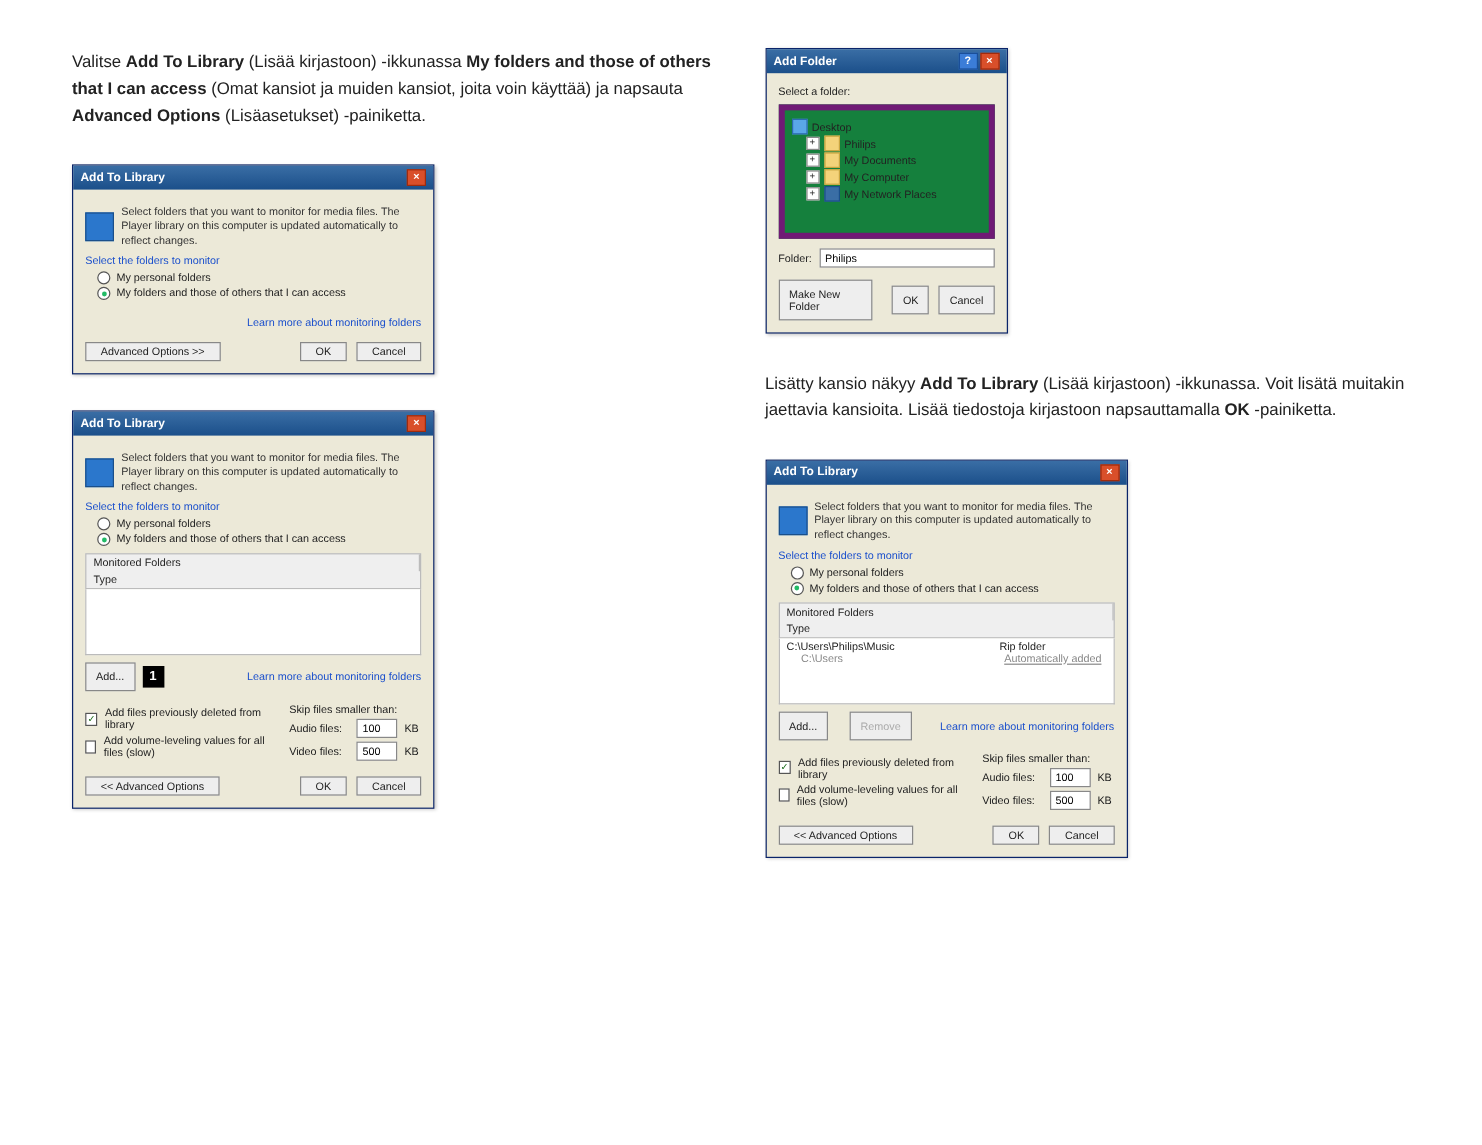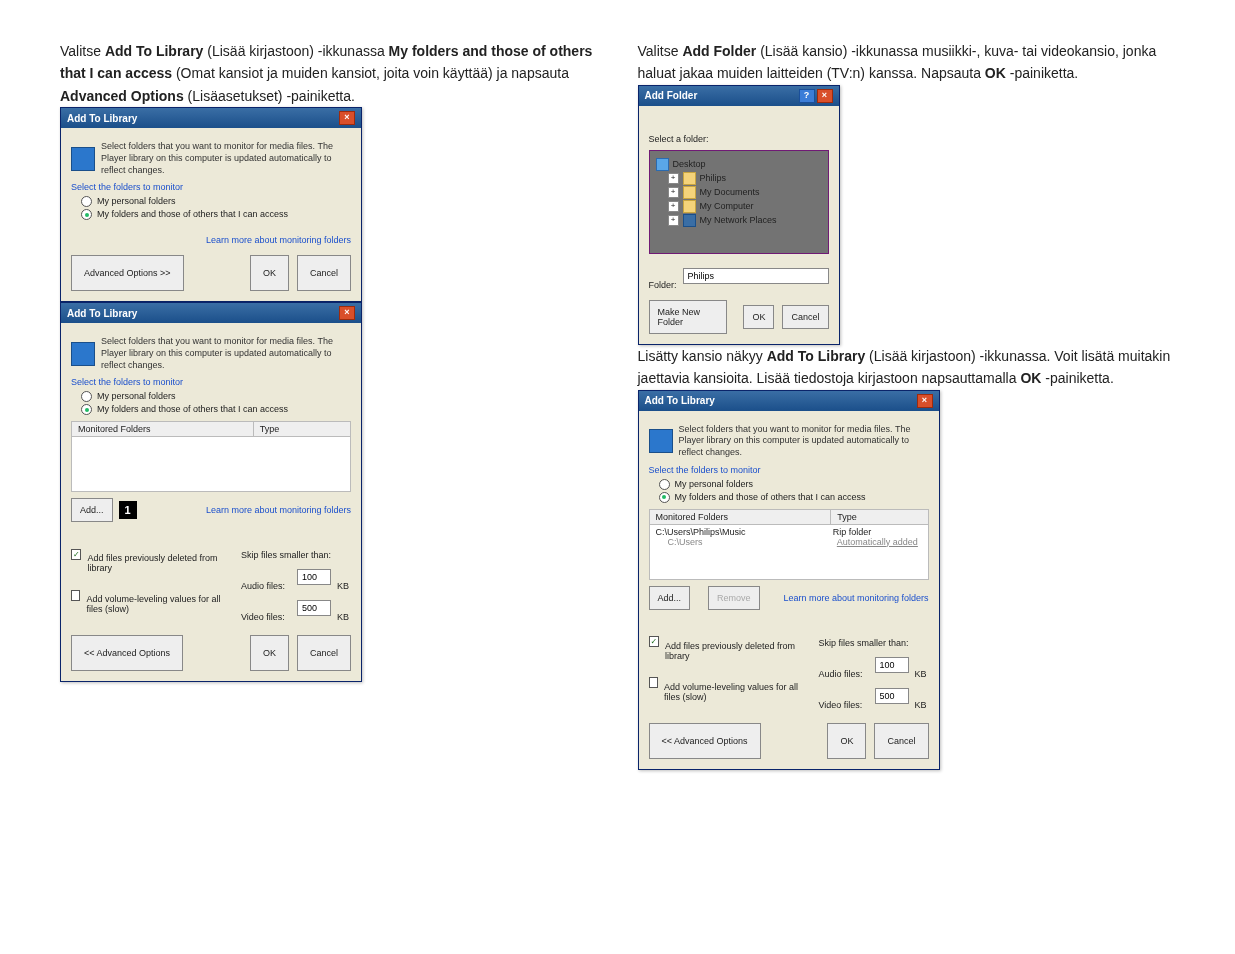--- a/index.html
+++ b/index.html
@@ -13,20 +13,21 @@
     box-sizing: border-box;
   }
   .columns {
     display: flex;
     gap: 40px;
   }
   .col {
     flex: 1;
     display: flex;
     flex-direction: column;
+    gap: 30px;
   }
   .block-text {
     line-height: 1.6;
   }
   .block-text .b { font-weight: 700; }
 
   
   .dialog {
     border: 1px solid #0a246a;
     background: #ece9d8;
@@ -66,47 +67,47 @@
     flex: none;
   }
   .hint { color:#333; font-size:9px; line-height:1.3; }
   .link { color:#1a4fcc; font-size:9px; cursor:pointer; }
   .radio-row { display:flex; align-items:flex-start; gap:5px; font-size:9px; margin:2px 0 2px 10px;}
   .radio { width:9px; height:9px; border:1px solid #555; border-radius:50%; background:#fff; display:inline-flex; align-items:center; justify-content:center;}
   .radio.checked::after { content:""; width:4px; height:4px; background:#2b6; border-radius:50%; }
   .checkbox { width:9px; height:9px; border:1px solid #555; background:#fff; display:inline-flex; align-items:center; justify-content:center; font-size:8px; color:#1a6b1a;}
   .checkbox.checked::after { content:"✓"; }
   .table-head {
-    display:flex; background: #efefef; border:1px solid #bbb; font-size:9px;
+    display:flex; background: #efefef; border:1px solid #bbb; font-size:9px;flex-direction:column;
   }
   .table-head .th { padding:2px 6px; border-right:1px solid #bbb;}
   .table-body {
     border:1px solid #bbb; border-top:none; background:#fff; height:50px; font-size:9px;
     padding:2px 6px;
   }
   .tbl-row { display:flex; }
   .btn {
-    background: #eee; border:1px solid #888; padding:12px 12px; font-size:9px; cursor:pointer;
+    background: #eee; border:1px solid #888; padding:2px 12px; font-size:9px; cursor:pointer;
   }
   .btn.small { padding:6px 8px;}
   .input {
     border:1px solid #888; background:#fff; padding:1px 4px; font-size:9px; height:12px;
   }
   .right { margin-left:auto;}
   .gray { color:#888;margin-left:12px;}
   .footer-btns { display:flex; gap:8px; margin-top:10px; align-items:center;}
   .section-gap { height:4px;}
   .callout-box {
     width:18px; height:18px; background:#000; color:#fff; font-weight:700;
     display:inline-flex; align-items:center; justify-content:center; font-size:11px;
   }
-  .tiny-label { font-size:9px;margin-top:18px;}
+  .tiny-label { font-size:9px;}
 
   
-  .tree-box { border:1px solid #701a75; background:#737373; padding:6px; height:90px; font-size:9px;}
+  .tree-box { border:5px solid #701a75; background:#15803d; padding:6px; height:90px; font-size:9px;}
   .tree-row { display:flex; align-items:center; gap:4px; margin:1px 0;}
   .ticon { width:11px; height:11px; background:#f4d37a; border:1px solid #c9a540; }
   .ticon.desktop { background:#5aa7e8; border-color:#2b6bb0;}
   .ticon.net { background:#3a6ea5; border-color:#1a4f8a;}
   .indent1 { margin-left:12px;}
   .exp { width:9px; height:9px; border:1px solid #888; font-size:8px; line-height:8px; text-align:center; background:#fff;}
 </style>
 </head>
 <body>
 
@@ -224,27 +225,20 @@
           <span class="right"></span>
           <span class="btn">OK</span>
           <span class="btn">Cancel</span>
         </div>
       </div>
     </div>
   </div>
 
   <div class="col">
 
-    <div class="block-text">
-      <span>Valitse </span>
-      <span class="b">Add Folder</span>
-      <span> (Lisää kansio) -ikkunassa musiikki-, kuva- tai videokansio, jonka haluat jakaa muiden laitteiden (TV:n) kanssa. Napsauta </span>
-      <span class="b">OK</span>
-      <span>-painiketta.</span>
-    </div>
 
     <div class="dialog" style="width:200px;">
       <div class="titlebar">
         <span>Add Folder</span>
         <div class="buttons">
           <div class="tb-btn help">?</div>
           <div class="tb-btn">×</div>
         </div>
       </div>
       <div class="d-body">

